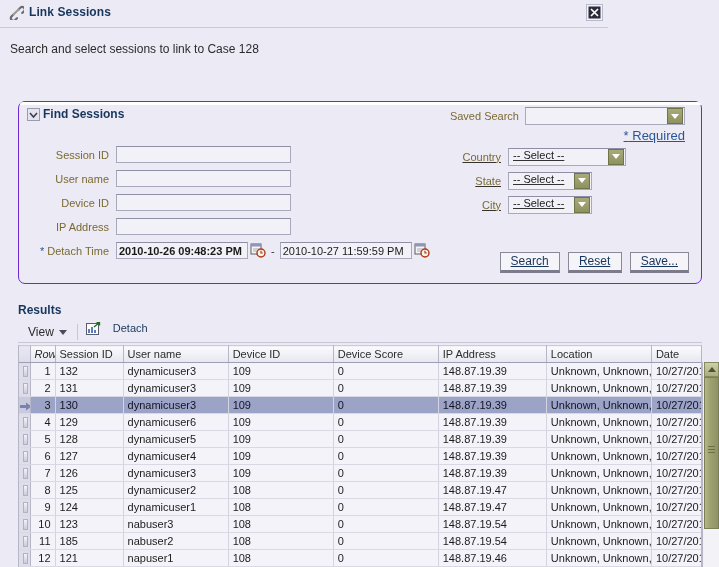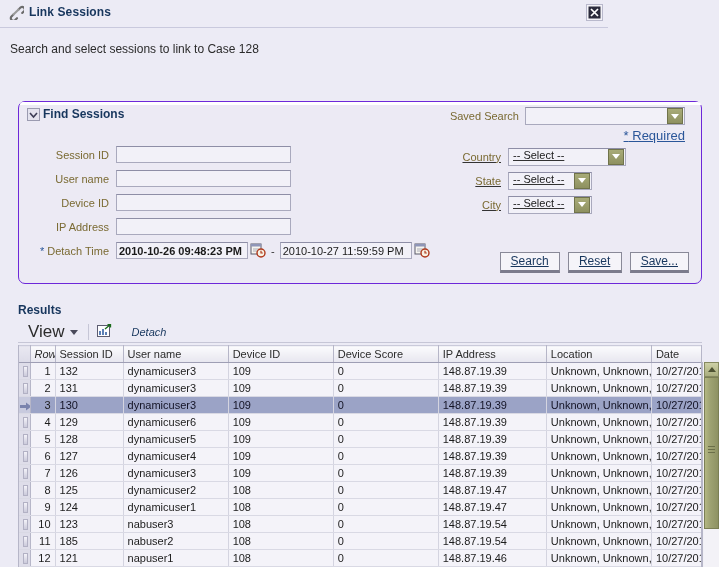--- a/index.html
+++ b/index.html
@@ -245,40 +245,39 @@
     box-sizing: border-box;
   }
   .view-menu {
     display: inline-flex;
     align-items: center;
     gap: 5px;
     padding: 0 8px 0 10px;
     height: 20px;
     cursor: pointer;
   }
-  .view-menu .vm-label { font-size: 17px; color: #2b2b2b; }
+  .view-menu .vm-label { font-size: 12px; color: #2b2b2b; }
   .tri-down {
     width: 0; height: 0;
     border-left: 4px solid transparent;
     border-right: 4px solid transparent;
     border-top: 5px solid #4a4a5a;
   }
   .tb-sep {
     width: 1px; height: 16px;
     background: #c6c6d6;
     margin: 0 2px;
   }
   .detach-btn {
     display: inline-flex;
-    align-items: center;
-    gap: 20px;
+    align-items: flex-start;
+    gap: 12px;
     padding: 0 6px;
     height: 20px;
     cursor: pointer;
-    font-style: italic;
   }
   .detach-label {
     font-size: 11px;
     color: #17365d;
   }
 
   
   .table-wrap {
     position: absolute;
     left: 18px; top: 345px;

